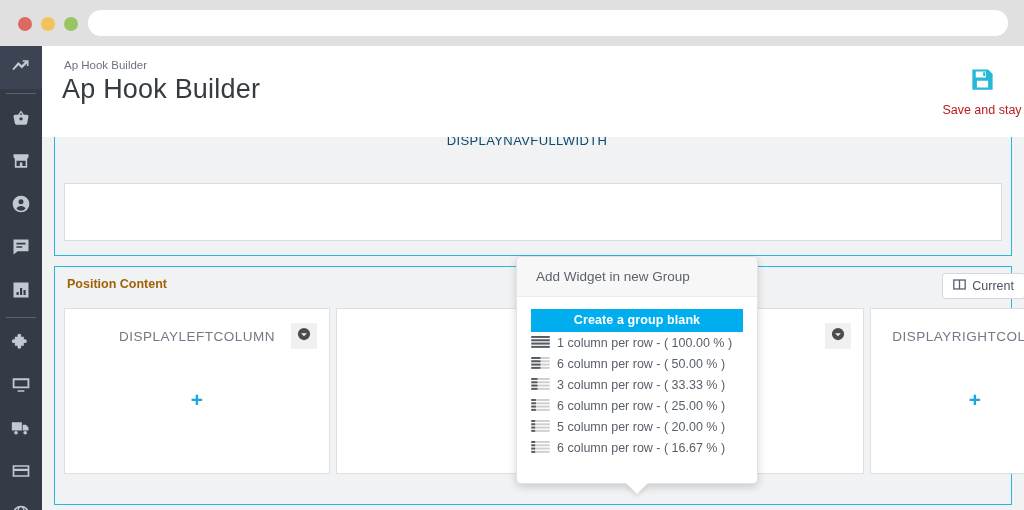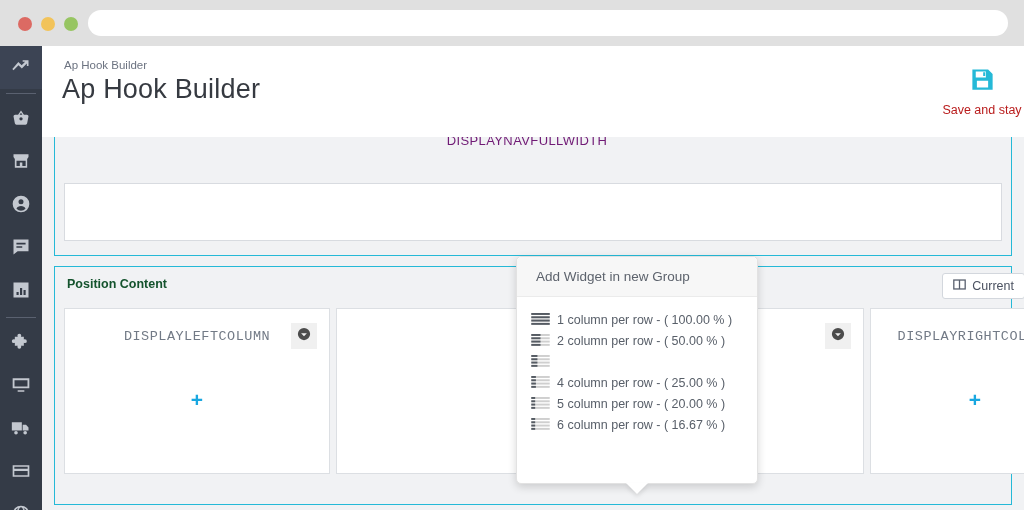--- a/index.html
+++ b/index.html
@@ -94,40 +94,40 @@
   #panel-top {
     position: absolute; left: 12px; top: -6px;
     width: 958px; height: 125px;
     background: #f1f2f4;
     border: 1px solid #25b9d7;
     border-top: none;
   }
   #panel-top .hookname {
     position: absolute; left: 0; right: 12px; top: 2px;
     text-align: center;
-    font-size: 13px; color: #701a75;
+    font-size: 13px; color: #0c4a6e;
     letter-spacing: .4px;
   }
   #panel-top .dropzone {
     position: absolute; left: 9px; top: 52px;
     width: 938px; height: 58px;
     background: #ffffff;
     border: 1px solid #d8dbe0;
   }
 
   
   #panel-pos {
     position: absolute; left: 12px; top: 129px;
     width: 958px; height: 239px;
     background: #f1f2f4;
     border: 1px solid #25b9d7;
   }
   #panel-pos .phead {
     position: absolute; left: 12px; top: 10px;
-    font-size: 12.5px; font-weight: bold; color: #14532d;
+    font-size: 12.5px; font-weight: bold; color: #a16207;
   }
   #btn-current {
     position: absolute; right: -14px; top: 6px;
     height: 26px;
     background: #ffffff;
     border: 1px solid #d3d7dd;
     border-radius: 3px;
     display: flex; align-items: center; gap: 6px;
     padding: 0 10px;
     font-size: 12.5px; color: #4a5160;
@@ -147,21 +147,20 @@
     border: 1px solid #dcdfe3;
     position: relative;
     flex: 0 0 auto;
   }
   .col .hook-label {
     position: absolute; top: 20px; left: 0; right: 0;
     text-align: center;
     font-size: 13.5px; color: #727a86;
     letter-spacing: .5px;
     white-space: nowrap;
-    font-family: Liberation Mono, monospace;
   }
   .col .collapse-btn {
     position: absolute; top: 14px; right: 12px;
     width: 26px; height: 26px;
     background: #f0f0f0;
     display: flex; align-items: center; justify-content: center;
     cursor: pointer;
   }
   .col .collapse-btn svg { width: 14px; height: 14px; fill: #4c4c4c; }
   .col .plus {
@@ -394,20 +393,21 @@
           <div class="hook-label">DISPLAYRIGHTCOLUMN</div>
           <div class="plus">+</div>
         </div>
 
       </div>
     </section>
 
     <div id="popover">
       <div class="pop-title">Add Widget in new Group</div>
       <div class="pop-body">
+        <span id="create-blank">Create a group blank</span>
         <div id="pop-options">
             <div class="pop-item">
               <span>
                 <svg class="gicon" viewBox="0 0 19 13.4">
                   <rect x="0" y="0" width="19" height="2" fill="#cfcfcf"></rect>
                   <rect x="0" y="0" width="19.00" height="2" fill="#555b63"></rect>
                   <rect x="0" y="3.4" width="19" height="2" fill="#cfcfcf"></rect>
                   <rect x="0" y="3.4" width="19.00" height="2" fill="#555b63"></rect>
                   <rect x="0" y="6.8" width="19" height="2" fill="#cfcfcf"></rect>
                   <rect x="0" y="6.8" width="19.00" height="2" fill="#555b63"></rect>
@@ -423,50 +423,51 @@
                   <rect x="0" y="0" width="19" height="2" fill="#cfcfcf"></rect>
                   <rect x="0" y="0" width="9.50" height="2" fill="#555b63"></rect>
                   <rect x="0" y="3.4" width="19" height="2" fill="#cfcfcf"></rect>
                   <rect x="0" y="3.4" width="9.50" height="2" fill="#555b63"></rect>
                   <rect x="0" y="6.8" width="19" height="2" fill="#cfcfcf"></rect>
                   <rect x="0" y="6.8" width="9.50" height="2" fill="#555b63"></rect>
                   <rect x="0" y="10.2" width="19" height="2" fill="#cfcfcf"></rect>
                   <rect x="0" y="10.2" width="9.50" height="2" fill="#555b63"></rect>
                 </svg>
               </span>
-              <span>2 column per row - ( 50.00 % )</span>
+              <span>6 column per row - ( 50.00 % )</span>
             </div>
             <div class="pop-item">
               <span>
                 <svg class="gicon" viewBox="0 0 19 13.4">
                   <rect x="0" y="0" width="19" height="2" fill="#cfcfcf"></rect>
                   <rect x="0" y="0" width="6.33" height="2" fill="#555b63"></rect>
                   <rect x="0" y="3.4" width="19" height="2" fill="#cfcfcf"></rect>
                   <rect x="0" y="3.4" width="6.33" height="2" fill="#555b63"></rect>
                   <rect x="0" y="6.8" width="19" height="2" fill="#cfcfcf"></rect>
                   <rect x="0" y="6.8" width="6.33" height="2" fill="#555b63"></rect>
                   <rect x="0" y="10.2" width="19" height="2" fill="#cfcfcf"></rect>
                   <rect x="0" y="10.2" width="6.33" height="2" fill="#555b63"></rect>
                 </svg>
               </span>
+              <span>3 column per row - ( 33.33 % )</span>
             </div>
             <div class="pop-item">
               <span>
                 <svg class="gicon" viewBox="0 0 19 13.4">
                   <rect x="0" y="0" width="19" height="2" fill="#cfcfcf"></rect>
                   <rect x="0" y="0" width="4.75" height="2" fill="#555b63"></rect>
                   <rect x="0" y="3.4" width="19" height="2" fill="#cfcfcf"></rect>
                   <rect x="0" y="3.4" width="4.75" height="2" fill="#555b63"></rect>
                   <rect x="0" y="6.8" width="19" height="2" fill="#cfcfcf"></rect>
                   <rect x="0" y="6.8" width="4.75" height="2" fill="#555b63"></rect>
                   <rect x="0" y="10.2" width="19" height="2" fill="#cfcfcf"></rect>
                   <rect x="0" y="10.2" width="4.75" height="2" fill="#555b63"></rect>
                 </svg>
               </span>
-              <span>4 column per row - ( 25.00 % )</span>
+              <span>6 column per row - ( 25.00 % )</span>
             </div>
             <div class="pop-item">
               <span>
                 <svg class="gicon" viewBox="0 0 19 13.4">
                   <rect x="0" y="0" width="19" height="2" fill="#cfcfcf"></rect>
                   <rect x="0" y="0" width="4.00" height="2" fill="#555b63"></rect>
                   <rect x="0" y="3.4" width="19" height="2" fill="#cfcfcf"></rect>
                   <rect x="0" y="3.4" width="4.00" height="2" fill="#555b63"></rect>
                   <rect x="0" y="6.8" width="19" height="2" fill="#cfcfcf"></rect>
                   <rect x="0" y="6.8" width="4.00" height="2" fill="#555b63"></rect>

